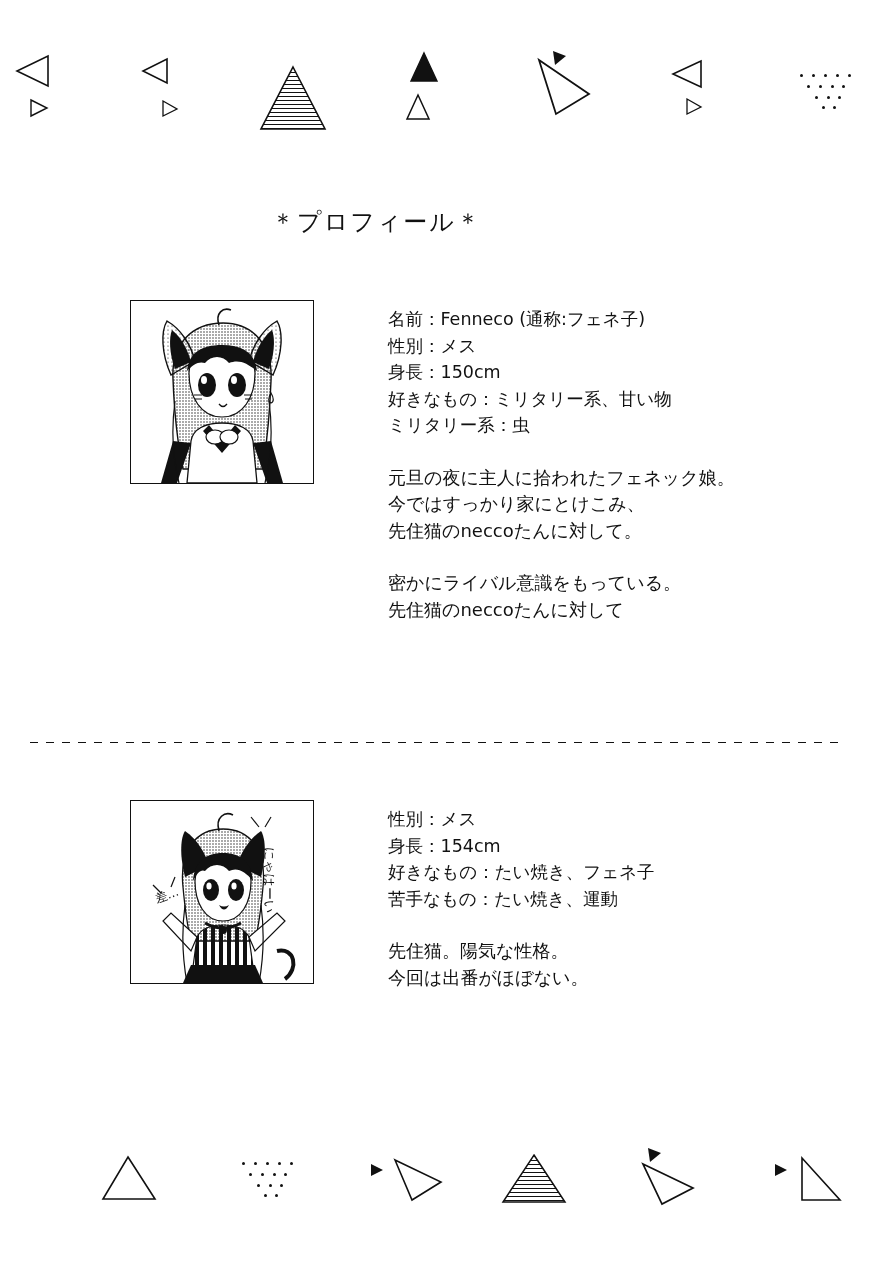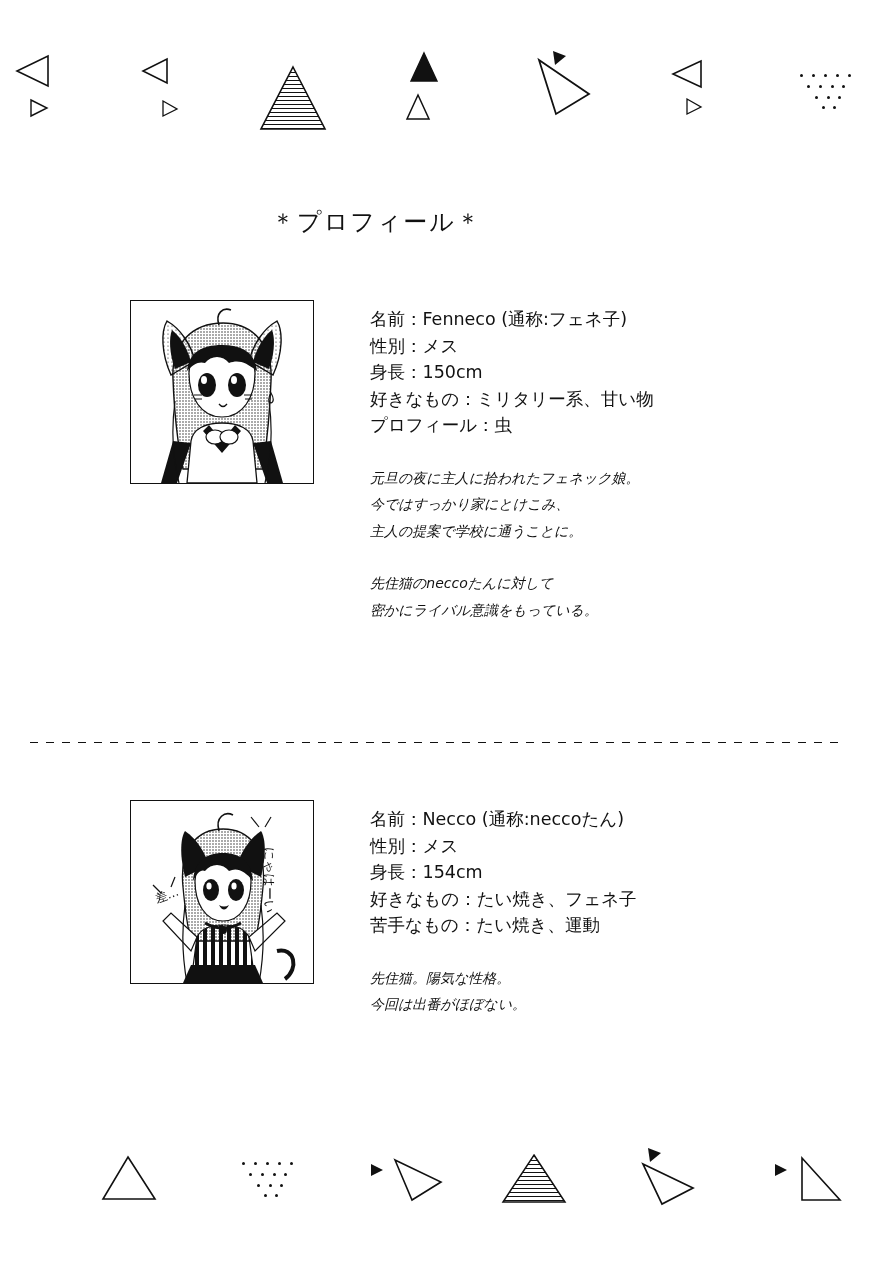--- a/index.html
+++ b/index.html
@@ -82,27 +82,26 @@
   .info {
     position: absolute;
     left: 370px;
     top: 6px;
     width: 470px;
     font-size: 17.5px;
     line-height: 26.5px;
     font-family: "DejaVu Sans", sans-serif;
     color: #111;
   }
-  .info .line { white-space: pre; }
+  .info .line { white-space: pre; margin-left: 18px; }
   .info .gap { height: 26px; }
 
   .desc {
-    font-size: 14px;
+    font-size: 18px;
     line-height: 26.5px;
-    font-style: italic;
   }
 
   
   .divider {
     position: absolute;
     left: 30px;
     top: 742px;
     width: 815px;
     height: 1px;
     background-image: linear-gradient(to right, #111 0 8px, rgba(0,0,0,0) 8px 16px);
@@ -229,31 +228,31 @@
       <path d="M44 100 C40 130 42 158 48 182" fill="none" stroke="#111" stroke-width="1.2"></path>
       <path d="M138 100 C142 130 140 158 134 182" fill="none" stroke="#111" stroke-width="1.2"></path>
     </svg>
   </div>
 
   <div class="info">
     <div class="line">名前：Fenneco (通称:フェネ子)</div>
     <div class="line">性別：メス</div>
     <div class="line">身長：150cm</div>
     <div class="line">好きなもの：ミリタリー系、甘い物</div>
-    <div class="line">プロフィール：虫</div>
+    <div class="line">ミリタリー系：虫</div>
     <div class="gap"></div>
     <div class="desc">
       <div class="line">元旦の夜に主人に拾われたフェネック娘。</div>
       <div class="line">今ではすっかり家にとけこみ、</div>
-      <div class="line">主人の提案で学校に通うことに。</div>
+      <div class="line">先住猫のneccoたんに対して。</div>
     </div>
     <div class="gap"></div>
     <div class="desc">
+      <div class="line">密かにライバル意識をもっている。</div>
       <div class="line">先住猫のneccoたんに対して</div>
-      <div class="line">密かにライバル意識をもっている。</div>
     </div>
   </div>
 </div>
 
 <div class="divider"></div>
 
 <div class="profile profile-2">
 
   <div class="portrait">
     <svg width="182" height="182" viewBox="0 0 182 182">
@@ -305,21 +304,20 @@
       <path d="M118 136 L146 112 L154 120 L124 150 Z" fill="#fff" stroke="#111" stroke-width="1.2"></path>
 
       <path d="M146 150 C164 146 168 168 154 178" fill="none" stroke="#111" stroke-width="4"></path>
 
       <path d="M54 104 C50 134 52 160 56 182" fill="none" stroke="#111" stroke-width="1.2"></path>
       <path d="M130 104 C134 134 132 160 128 182" fill="none" stroke="#111" stroke-width="1.2"></path>
     </svg>
   </div>
 
   <div class="info">
-    <div class="line">名前：Necco (通称:neccoたん)</div>
     <div class="line">性別：メス</div>
     <div class="line">身長：154cm</div>
     <div class="line">好きなもの：たい焼き、フェネ子</div>
     <div class="line">苦手なもの：たい焼き、運動</div>
     <div class="gap"></div>
     <div class="desc">
       <div class="line">先住猫。陽気な性格。</div>
       <div class="line">今回は出番がほぼない。</div>
     </div>
   </div>

